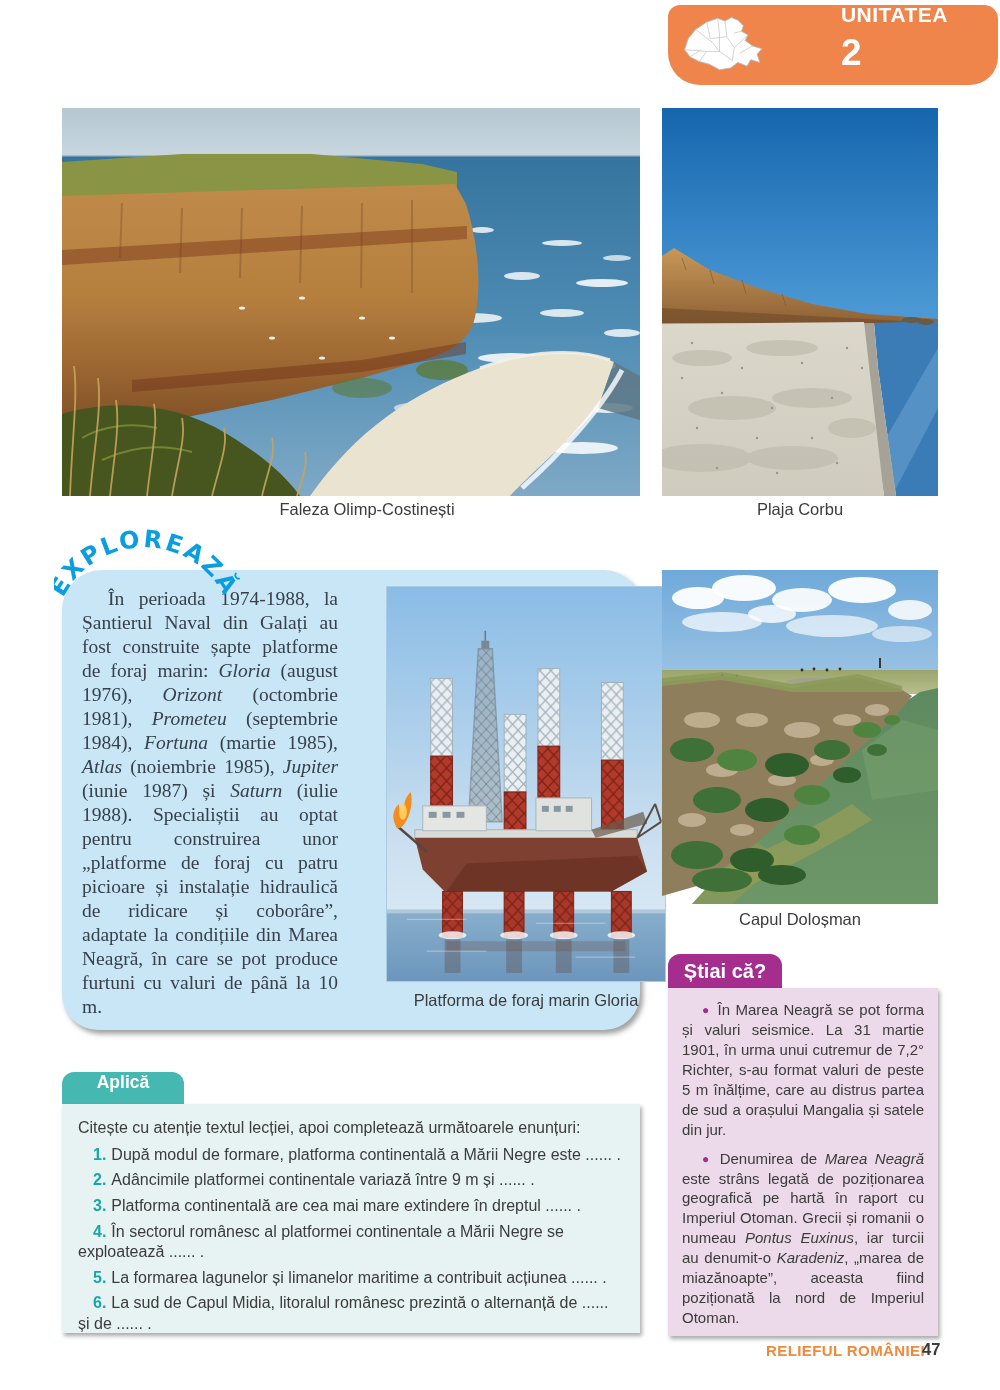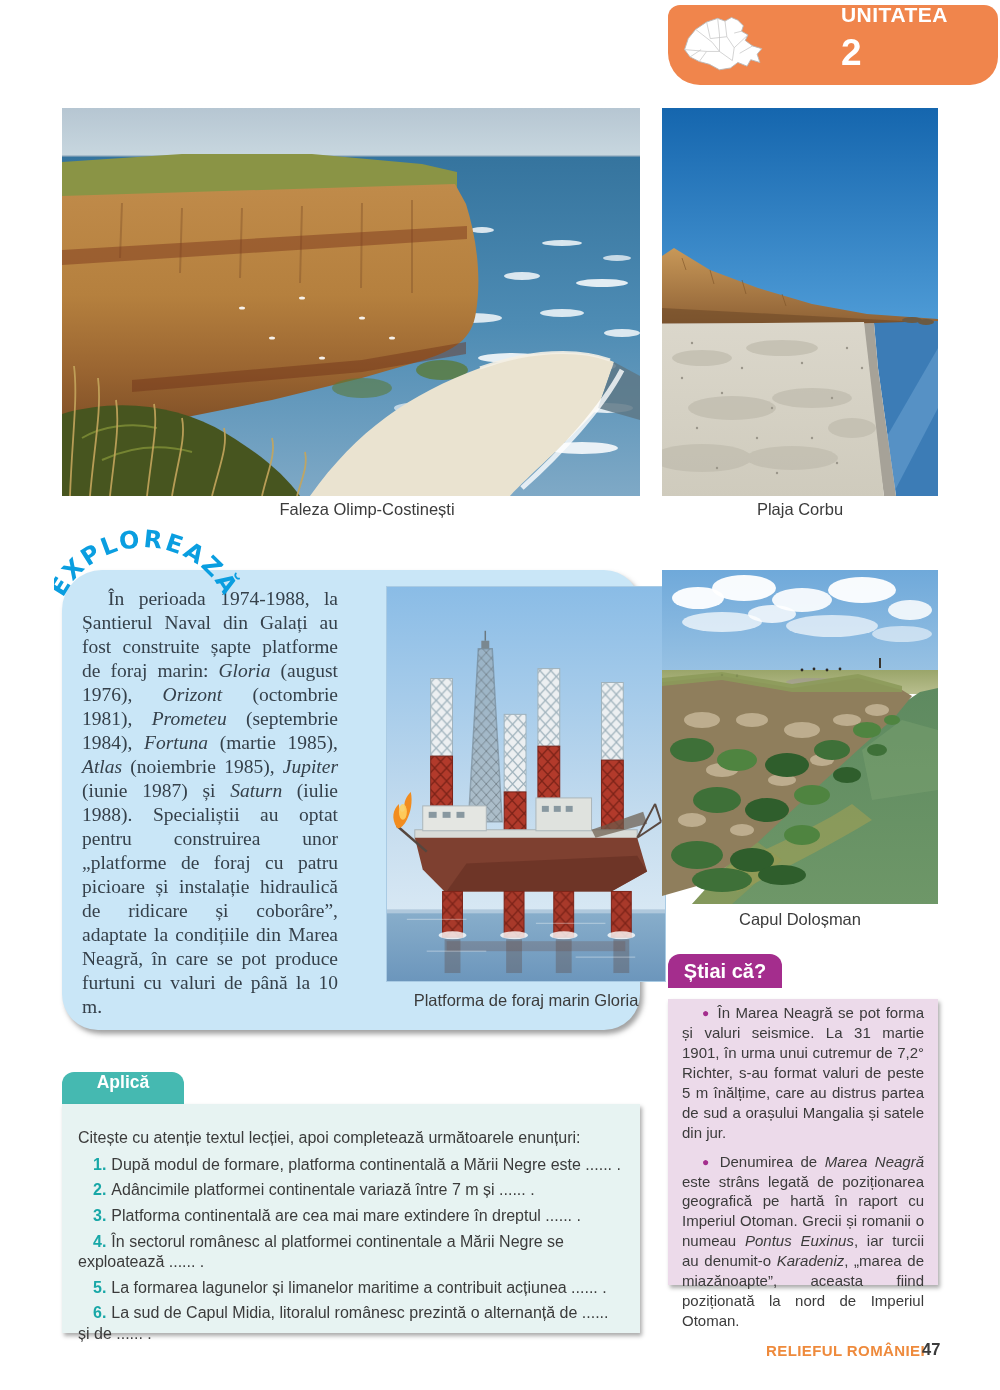--- a/index.html
+++ b/index.html
@@ -38,36 +38,36 @@
   .explore-fig svg { display:block; width:280px; height:396px; border:1px solid #a9cbe4; }
   .explore-fig .caption { position:static; display:block; width:280px; margin-top:9px; font-weight:bold; font-weight:normal; }
   .arc-svg { position:absolute; left:54px; top:522px; width:186px; height:84px; z-index:5; }
   
   .stiai-tab {
     position:absolute; left:668px; top:954px; width:114px; height:34px;
     background:var(--magenta,#A42D8D); border-radius:12px 12px 0 0;
     color:#fff; font-weight:bold; font-size:20px; display:flex; align-items:center; justify-content:center;
   }
   .stiai-box {
-    position:absolute; left:668px; top:988px; width:270px; height:286px;
+    position:absolute; left:668px; top:988px; width:270px; height:348px;
     background:var(--pink,#ECDAEA); box-shadow:2px 3px 4px rgba(70,70,70,.45);
-    padding:4px 14px; font-size:15px; line-height:1.33; text-align:justify; color:#3b3b3b;margin-top:11px;
+    padding:12px 14px; font-size:15px; line-height:1.33; text-align:justify; color:#3b3b3b;
   }
   .stiai-box p { text-indent:20px; margin-bottom:9px; }
   .dot { color:var(--magenta,#A42D8D); font-size:12px; margin-right:7px; vertical-align:1px; }
   
   .aplica-tab {
     position:absolute; left:62px; top:1072px; width:122px; height:32px;
     background:var(--teal,#45B9B1); border-radius:12px 12px 0 0;
     color:#fff; font-weight:bold; font-size:17.5px; display:flex; justify-content:center;
   }
   .aplica-box {
     position:absolute; left:62px; top:1104px; width:578px; height:229px;
     background:var(--teallight,#E7F3F2); box-shadow:2px 3px 4px rgba(70,70,70,.45);
-    padding:24px 16px 0 16px; font-size:16px; line-height:1.29; color:#3b3b3b;
+    padding:14px 16px 0 16px; font-size:16px; line-height:1.29; color:#3b3b3b;
   }
   .aplica-box .intro { margin-bottom:6px; }
   .aplica-box p.item { text-indent:15px; margin-bottom:5px; }
   .num { color:var(--tealnum,#18A7A7); font-weight:bold; margin-right:5px; }
   
   .footer-section { position:absolute; left:766px; top:1342px; font-size:15px; font-weight:bold; letter-spacing:.4px; color:var(--footerorange,#EE8A3C); }
   .footer-page    { position:absolute; left:922px; top:1340px; font-size:16.5px; font-weight:bold; color:#3b3b3b; }
   i { font-style:italic; }
 </style>
 </head>
@@ -417,21 +417,21 @@
     <p><span class="dot">●</span><span><span>În Marea Neagră se pot forma și valuri seismice. La 31 martie 1901, în urma unui cutremur de 7,2° Richter, s-au format valuri de peste 5 m înălțime, care au distrus partea de sud a orașului Mangalia și satele din jur.</span></span></p>
     <p><span class="dot">●</span><span><span>Denumirea de </span><i>Marea Neagră</i><span> este strâns legată de poziționarea geografică pe hartă în raport cu Imperiul Otoman. Grecii și romanii o numeau </span><i>Pontus Euxinus</i><span>, iar turcii au denumit-o </span><i>Karadeniz</i><span>, „marea de miazănoapte”, aceasta fiind poziționată la nord de Imperiul Otoman.</span></span></p>
   </div>
 
   <div class="aplica-tab">
     <span>Aplică</span>
   </div>
   <div class="aplica-box">
     <p class="intro">Citește cu atenție textul lecției, apoi completează următoarele enunțuri:</p>
     <p class="item"><span class="num">1.</span><span>După modul de formare, platforma continentală a Mării Negre este ...... .</span></p>
-    <p class="item"><span class="num">2.</span><span>Adâncimile platformei continentale variază între 7 m și ...... .</span></p>
+    <p class="item"><span class="num">2.</span><span>Adâncimile platformei continentale variază între 9 m și ...... .</span></p>
     <p class="item"><span class="num">3.</span><span>Platforma continentală are cea mai mare extindere în dreptul ...... .</span></p>
     <p class="item"><span class="num">4.</span><span>În sectorul românesc al platformei continentale a Mării Negre se exploatează ...... .</span></p>
     <p class="item"><span class="num">5.</span><span>La formarea lagunelor și limanelor maritime a contribuit acțiunea ...... .</span></p>
     <p class="item"><span class="num">6.</span><span>La sud de Capul Midia, litoralul românesc prezintă o alternanță de ...... și de ...... .</span></p>
   </div>
 
   <div class="footer-section">RELIEFUL ROMÂNIEI</div>
   <div class="footer-page">47</div>
 
 </div>

